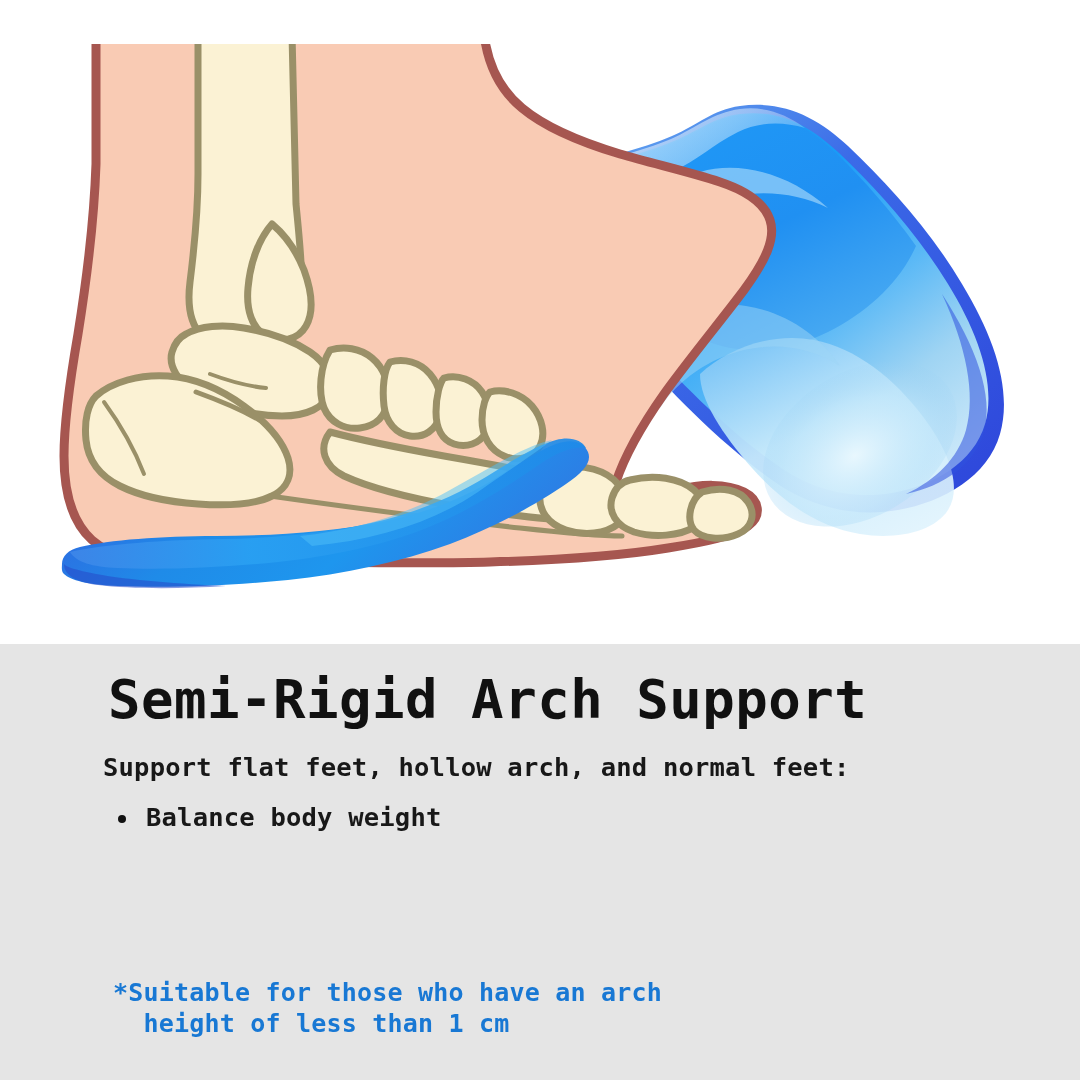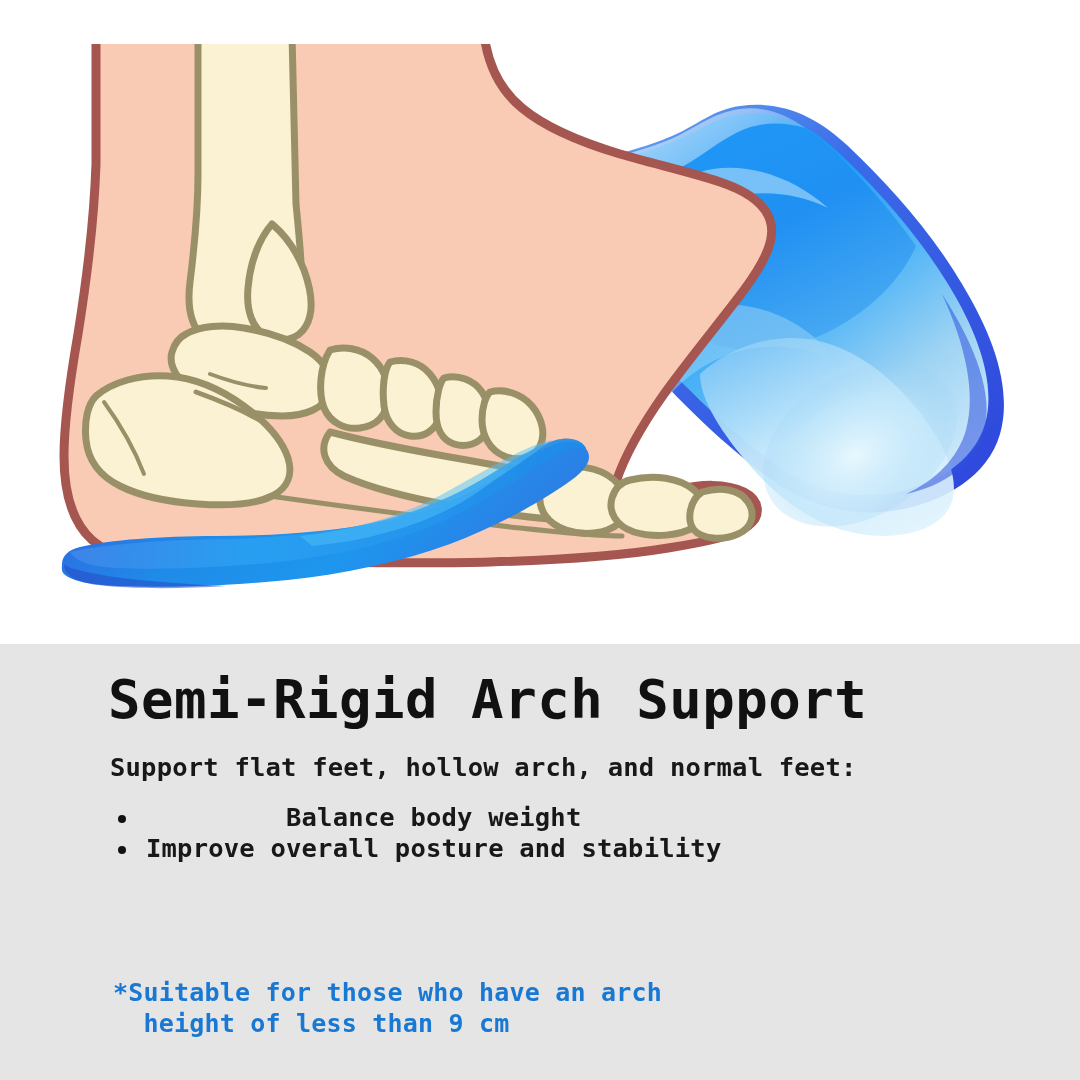--- a/index.html
+++ b/index.html
@@ -55,21 +55,21 @@
     font-size: 54px;
     line-height: 68px;
     font-weight: 700;
     letter-spacing: 0.5px;
     color: #111111;
     white-space: nowrap;
   }
 
   #feature-intro {
     position: absolute;
-    left: 110px;
+    left: 103px;
     top: 106px;
     margin: 0;
     font-size: 25.5px;
     line-height: 34px;
     font-weight: 700;
     letter-spacing: 0.2px;
     color: #181818;
     white-space: nowrap;
   }
 
@@ -409,23 +409,19 @@
 
     <h1 id="product-title">Semi-Rigid Arch Support</h1>
 
     <p id="feature-intro">Support flat feet, hollow arch, and normal feet:</p>
 
     <ul id="feature-list">
       <li>
         <span class="bullet-dot"></span>
         <span>Balance body weight</span>
       </li>
-      <li>
-        <span class="bullet-dot"></span>
-        <span>Improve overall posture and stability</span>
-      </li>
     </ul>
 
     <p id="footnote">*Suitable for those who have an arch
-  height of less than 9 cm</p>
+  height of less than 1 cm</p>
 
   </div>
 </div>
 
 </body></html>

